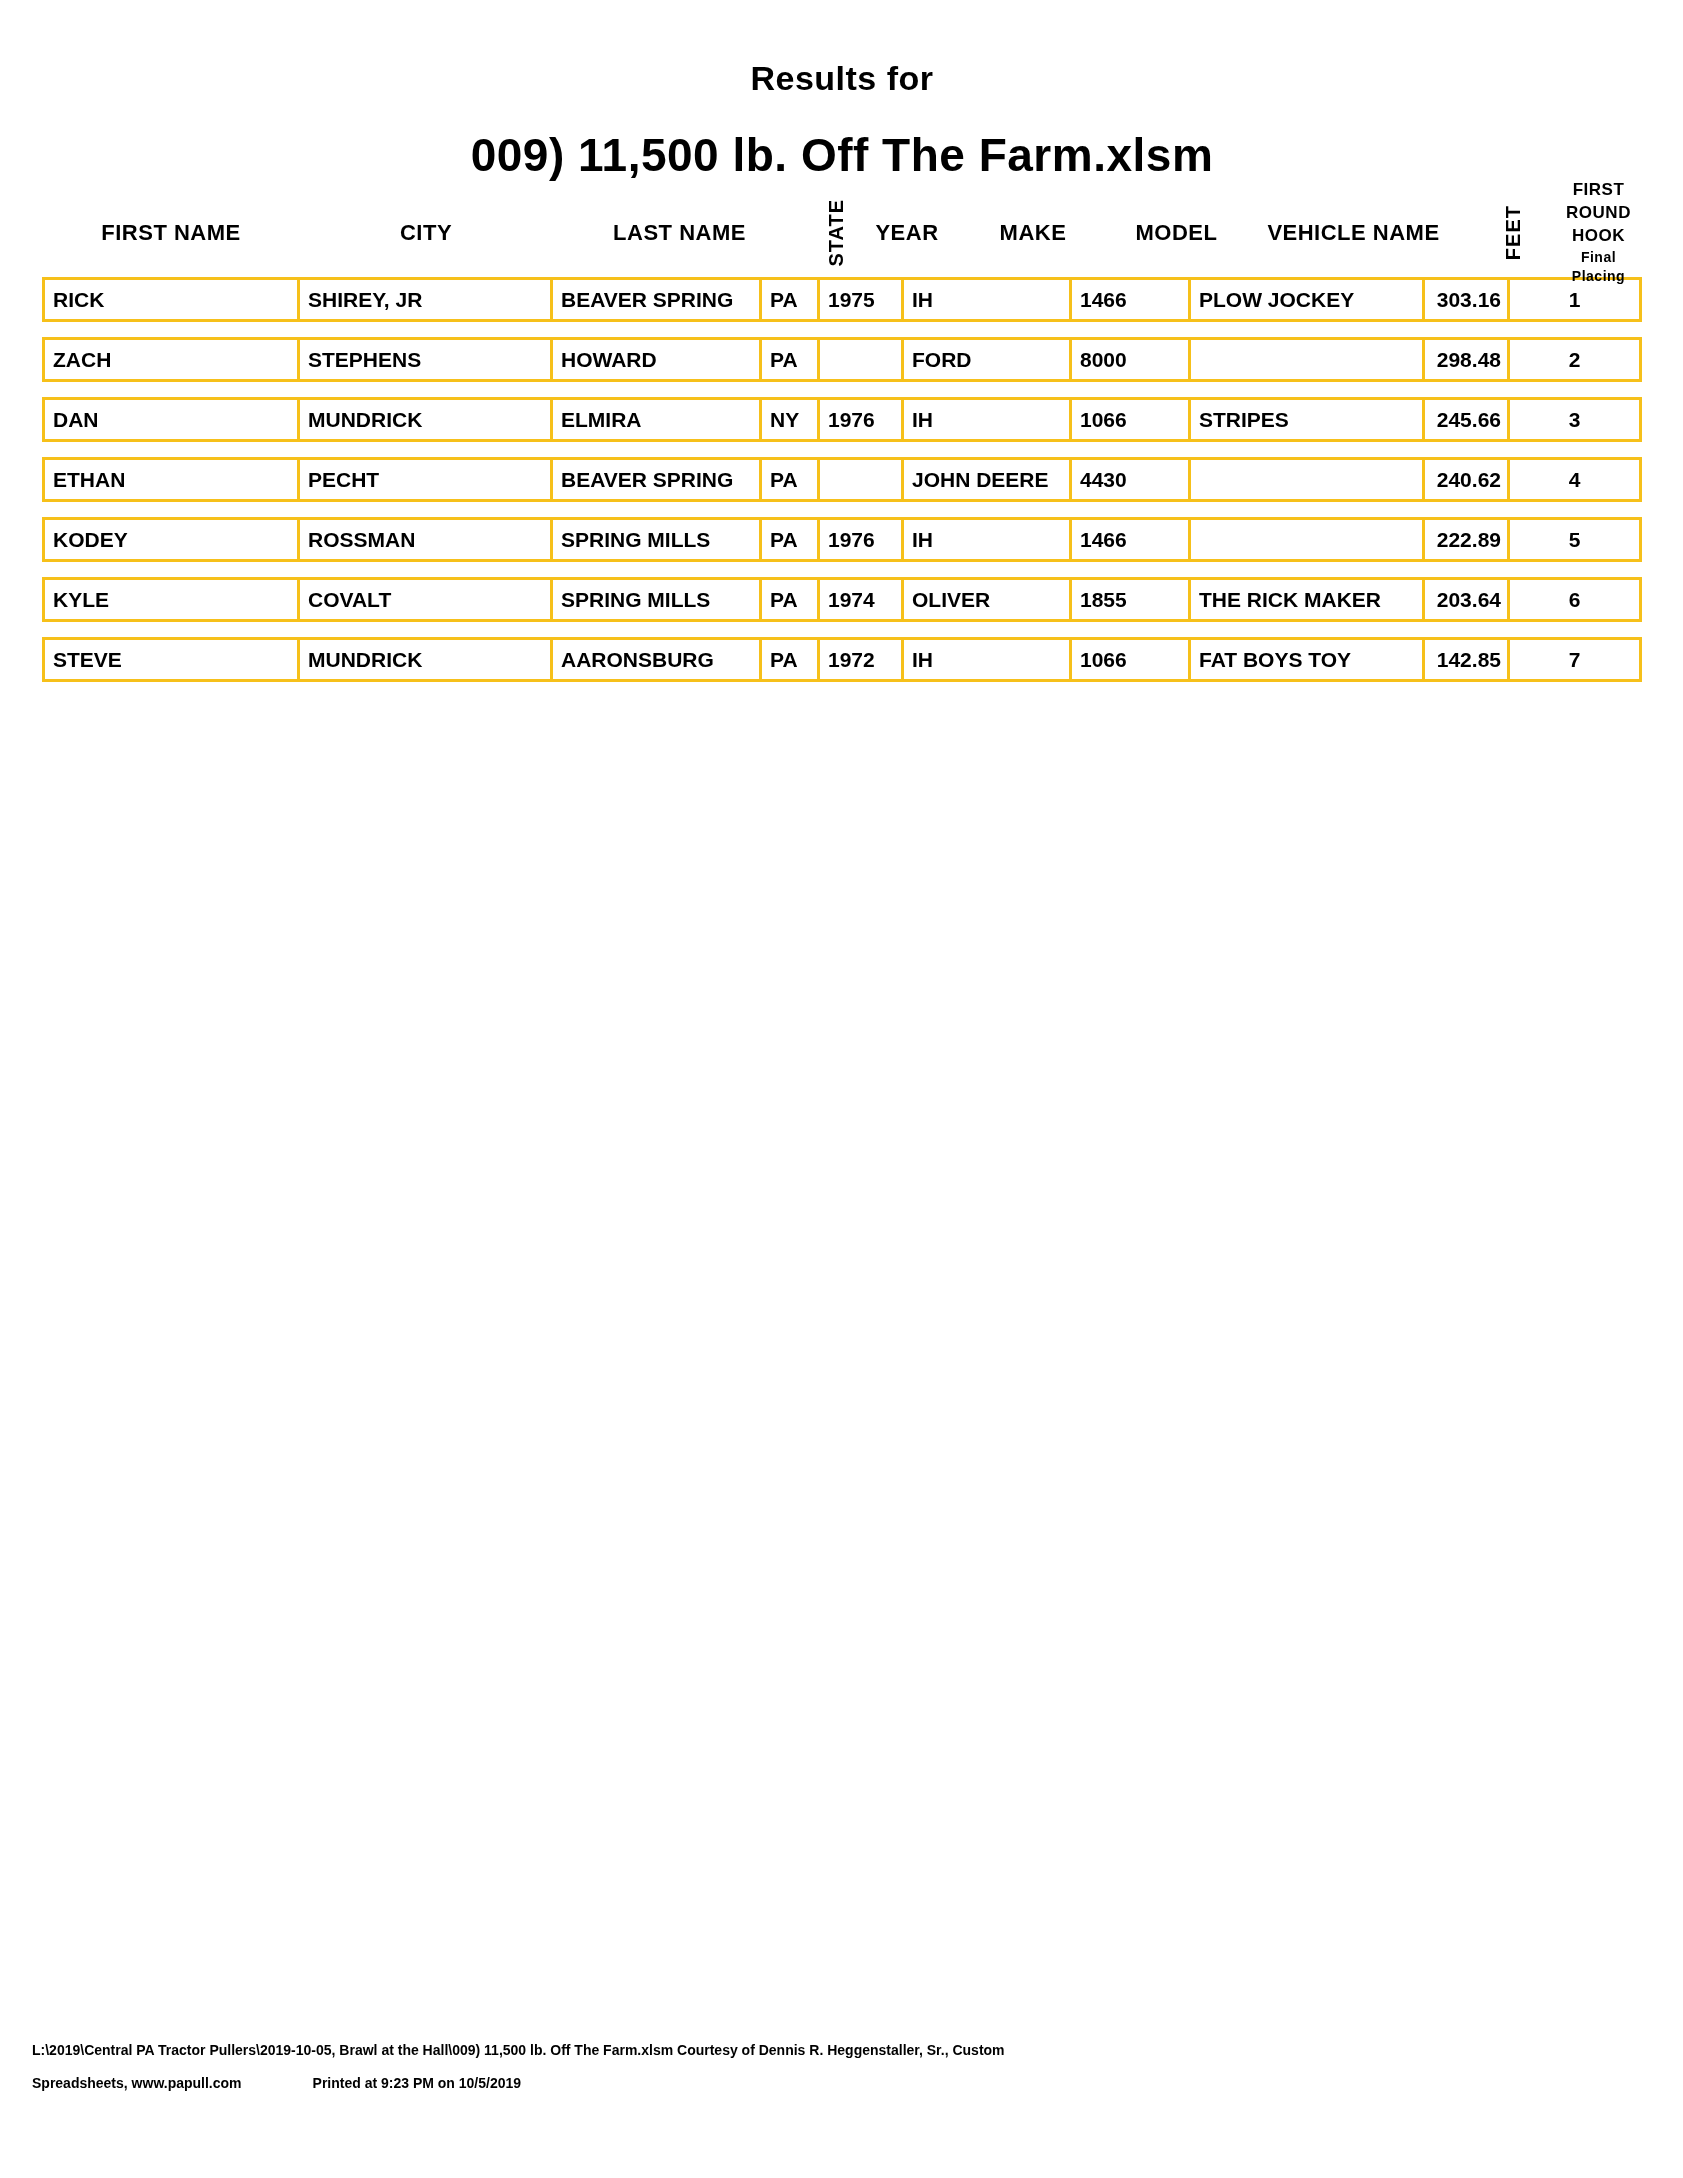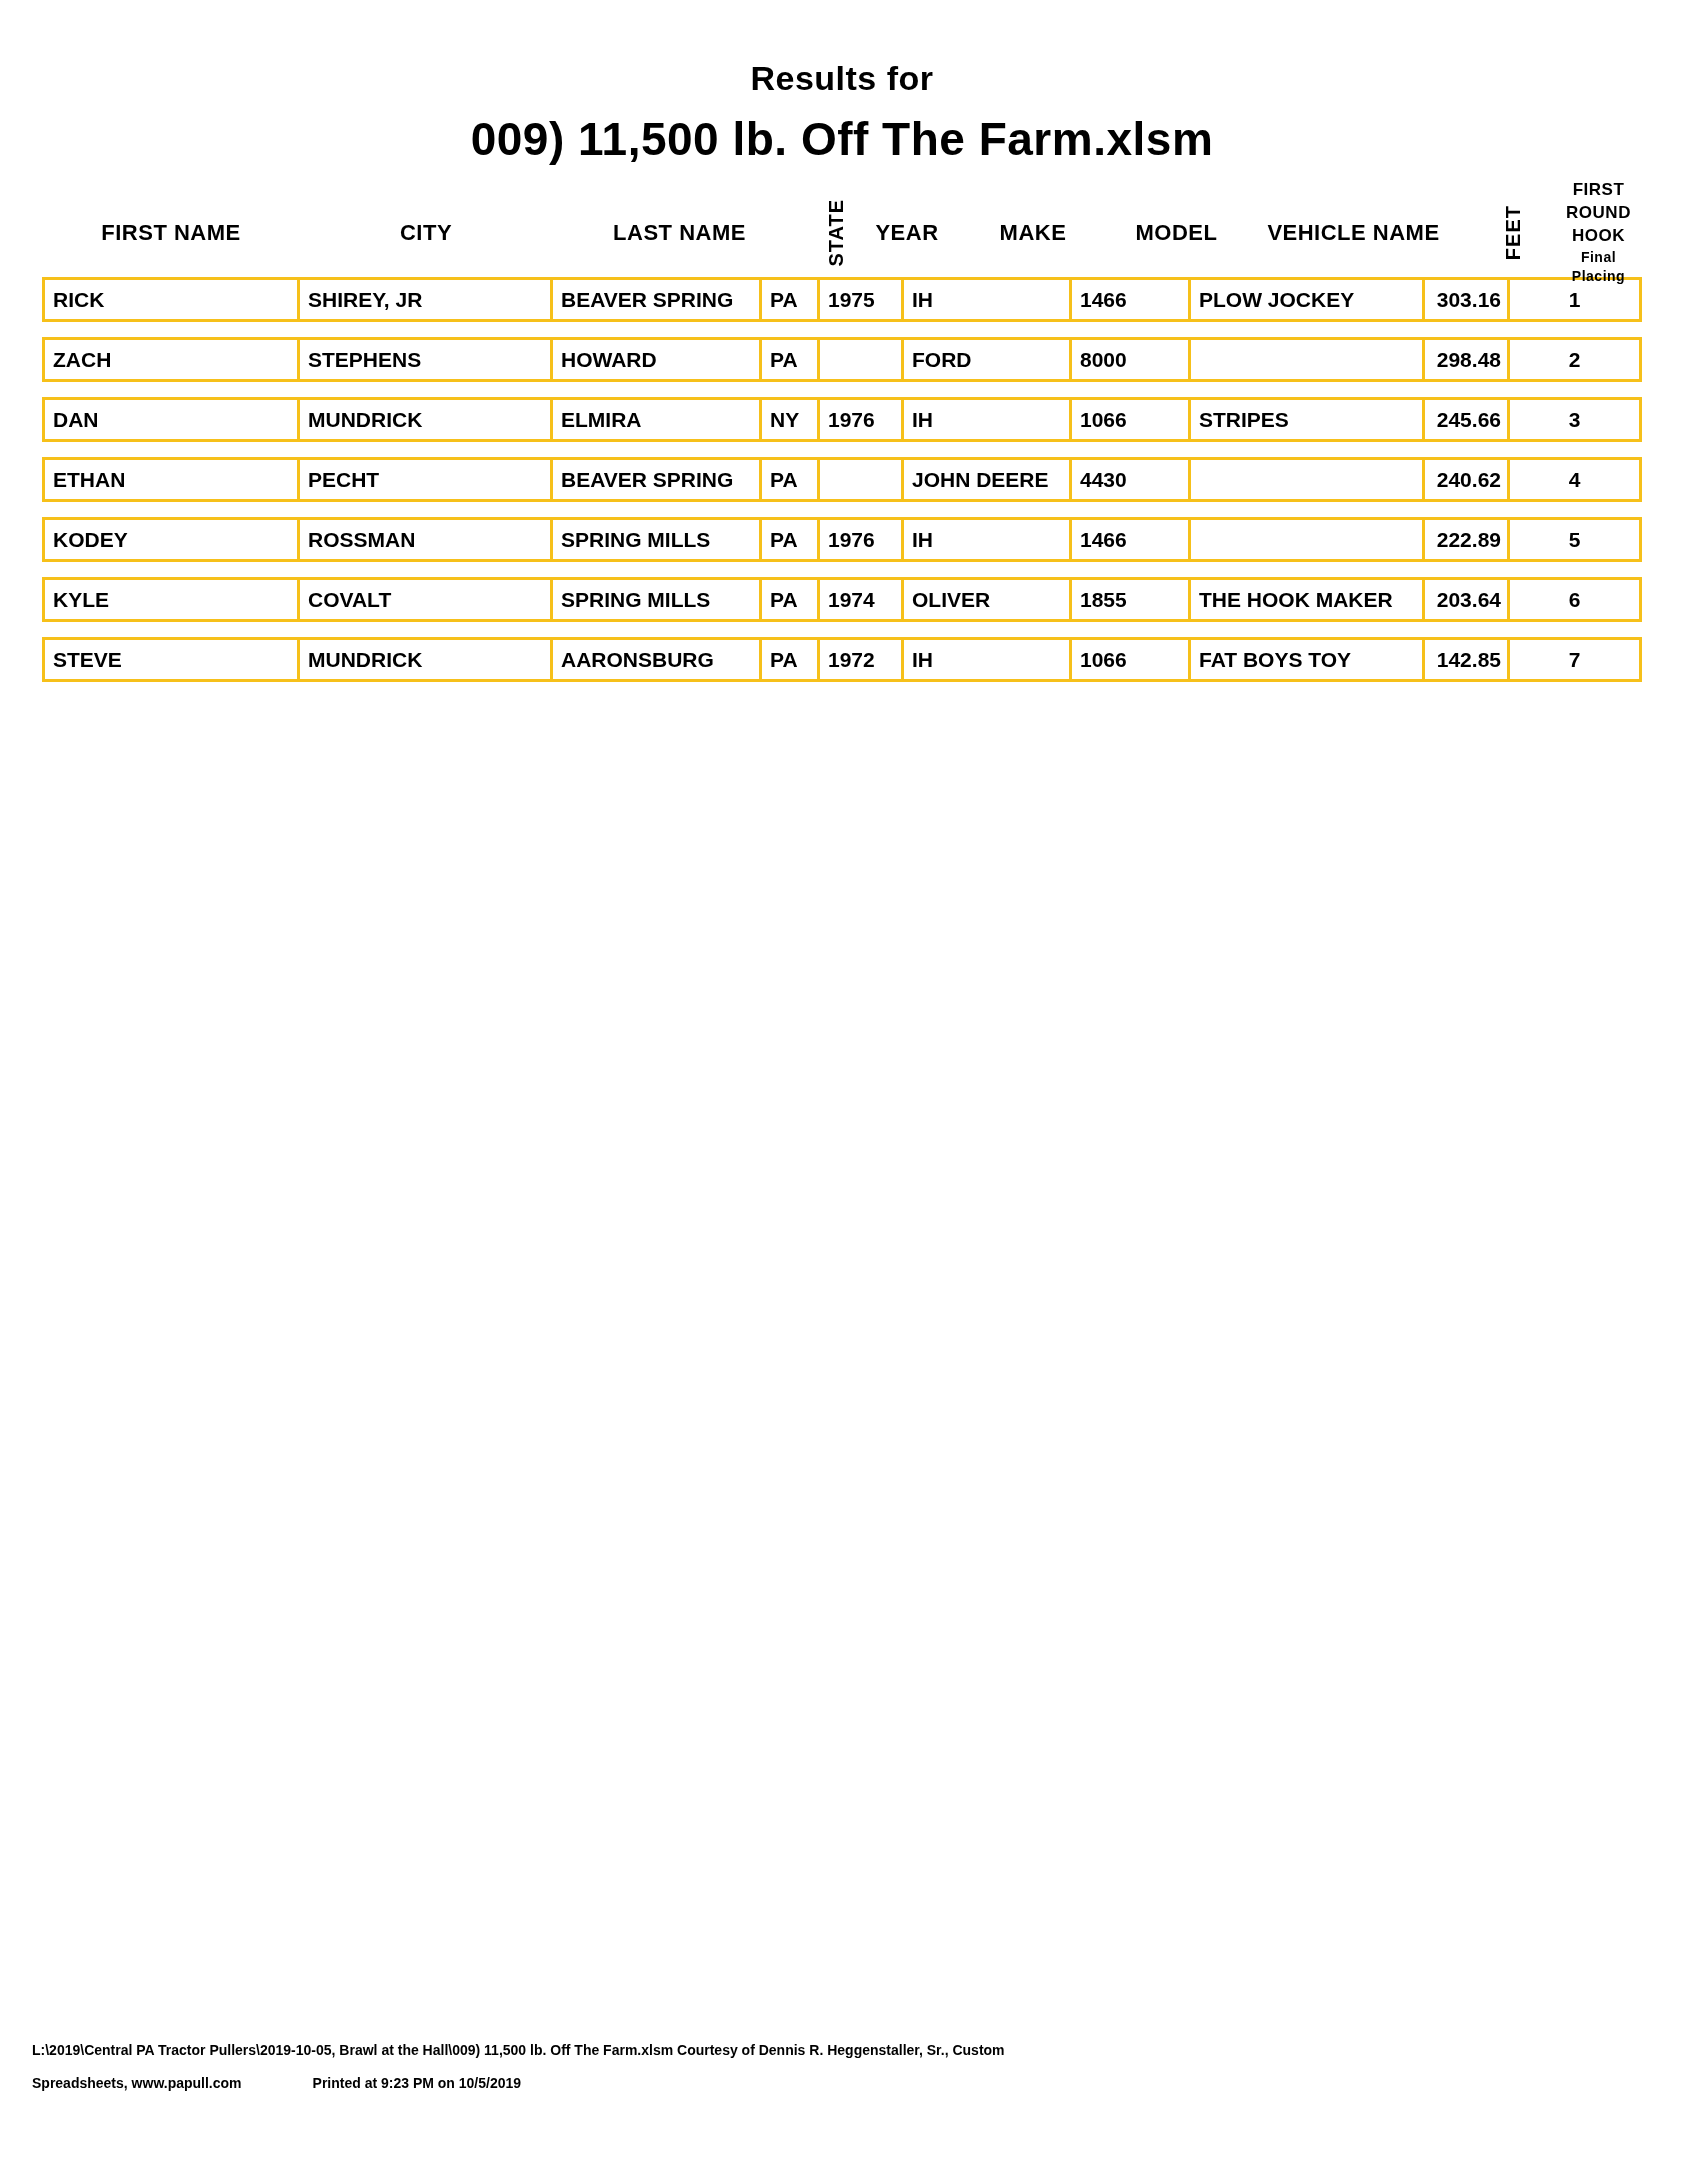--- a/index.html
+++ b/index.html
@@ -9,21 +9,21 @@
     position: relative;
     font-family: "Liberation Sans", sans-serif;
     color: #000;
     -webkit-font-smoothing: antialiased;
   }
   .page { position: absolute; inset: 0; }
 
   
   .title-block { position: absolute; top: 59px; left: 42px; width: 1600px; text-align: center; font-weight: bold; }
   .title-line1 { font-size: 34px; letter-spacing: 0.5px; }
-  .title-line2 { font-size: 46px; margin-top: 14px; letter-spacing: 0.5px; }
+  .title-line2 { font-size: 46px; margin-top: 30px; letter-spacing: 0.5px; }
 
   
   .results-table { position: absolute; top: 188px; left: 42px; width: 1600px; }
 
   .thead { display: flex; align-items: center; height: 89px; font-weight: bold; }
   .hc { box-sizing: border-box; text-align: center; font-size: 22px; letter-spacing: 0.5px;
         display: flex; align-items: center; justify-content: center; height: 100%; }
   .rot { writing-mode: vertical-rl; transform: rotate(180deg); font-size: 20px; letter-spacing: 1px; }
   .ph { line-height: 1.35; }
   .ph-small { font-size: 17px; display: block; }
@@ -166,21 +166,21 @@
       </div>
 
       <div class="row">
         <div class="cell c-first">KYLE</div>
         <div class="cell c-last">COVALT</div>
         <div class="cell c-city">SPRING MILLS</div>
         <div class="cell c-state">PA</div>
         <div class="cell c-year">1974</div>
         <div class="cell c-make">OLIVER</div>
         <div class="cell c-model">1855</div>
-        <div class="cell c-vehicle">THE HOOK MAKER</div>
+        <div class="cell c-vehicle">THE RICK MAKER</div>
         <div class="cell c-feet">203.64</div>
         <div class="cell c-placing">6</div>
       </div>
 
       <div class="row">
         <div class="cell c-first">STEVE</div>
         <div class="cell c-last">MUNDRICK</div>
         <div class="cell c-city">AARONSBURG</div>
         <div class="cell c-state">PA</div>
         <div class="cell c-year">1972</div>

